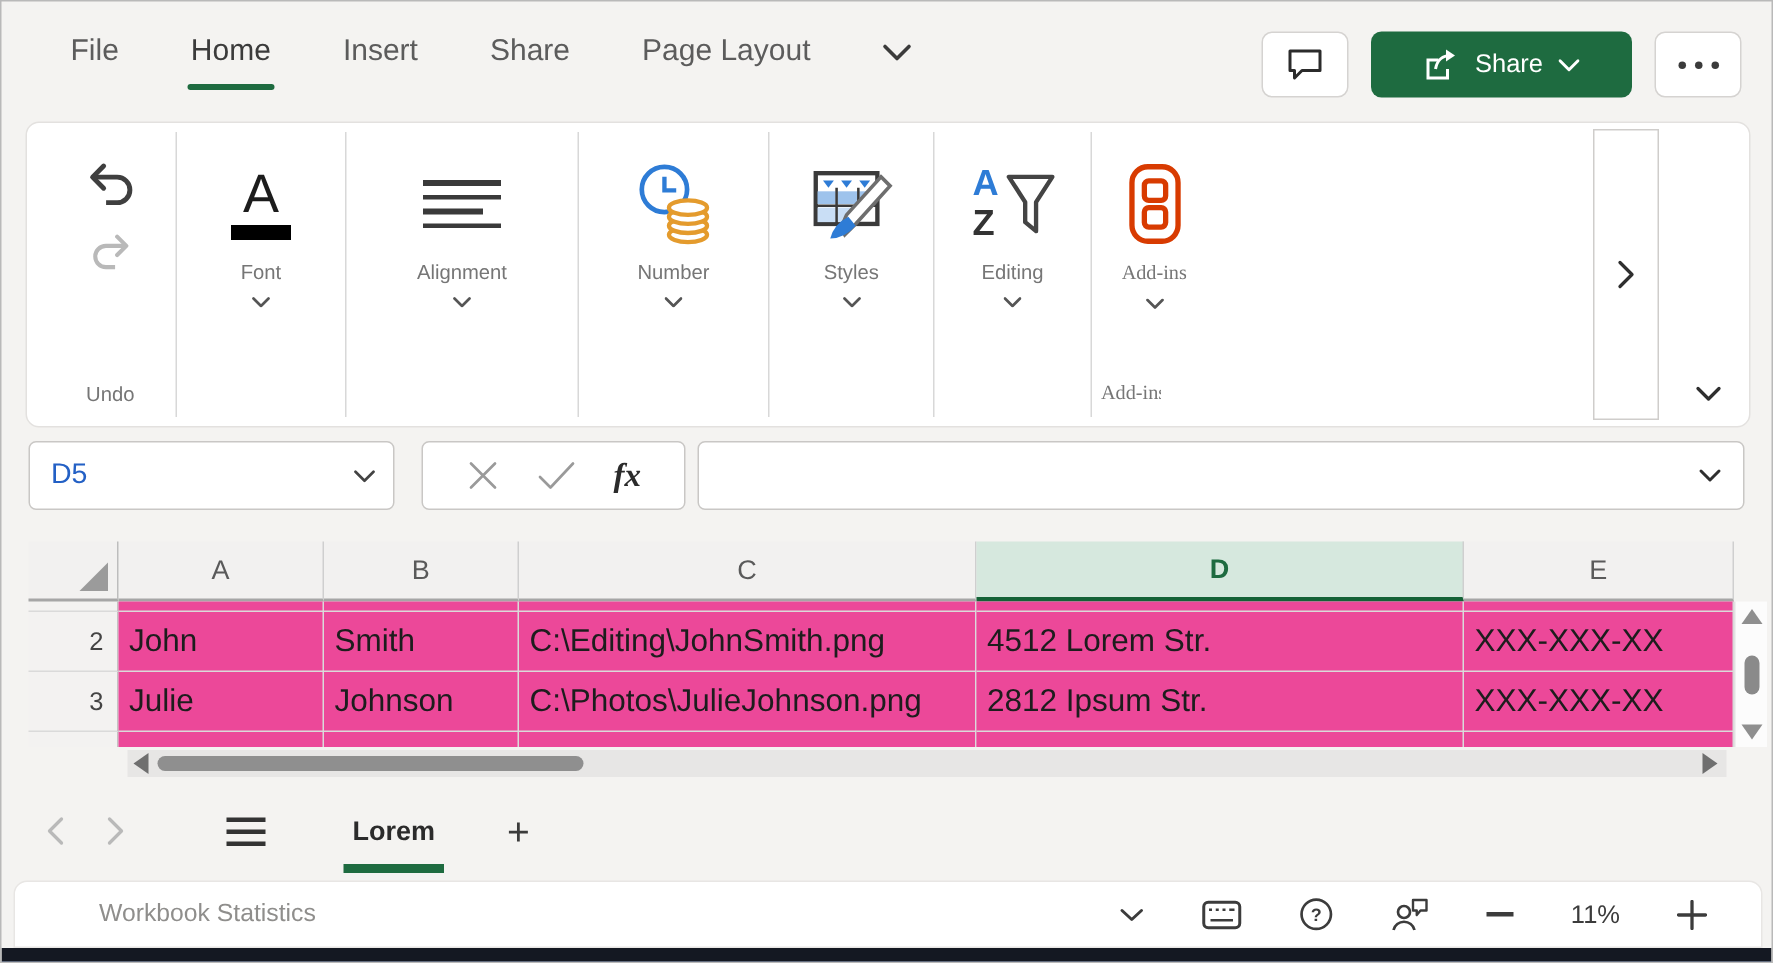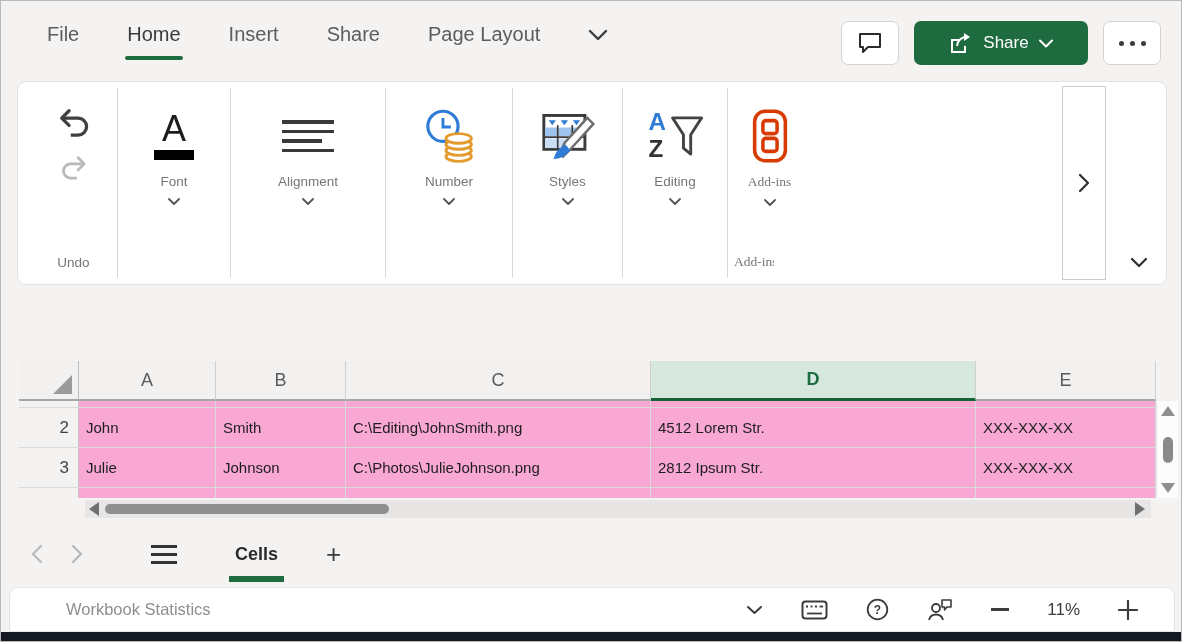--- a/index.html
+++ b/index.html
@@ -75,22 +75,22 @@
   .ghead.sel { background:#D6E8DE; color:#1E6B40; font-weight:bold; border-bottom:3px solid #156237; }
   .corner { background:#f2f1f0; border-right:1px solid #bdbdbd; border-bottom:2px solid #a6a6a6;
             position:relative; height:40px; }
   .corner .tri { position:absolute; right:6px; bottom:5px; width:0; height:0;
                  border-left:19px solid transparent; border-bottom:19px solid #9b9b9b; }
   .sliver { height:7px; }
   .sliver2 { height:10px; }
   .rh { background:#f3f2f1; border-right:1px solid #c4c4c4; border-bottom:1px solid #dadada;
         display:flex; align-items:center; justify-content:flex-end; padding-right:9px;
         font-size:17px; color:#444; }
-  .gcell { background:#f9a8d4; border-right:1px solid #dadada; border-bottom:1px solid #dadada;
-           display:flex; align-items:center; padding-left:7px; font-size:15px; color:#1d1d1d;
+  .gcell { background:#ec4899; border-right:1px solid #dadada; border-bottom:1px solid #dadada;
+           display:flex; align-items:center; padding-left:7px; font-size:21px; color:#1d1d1d;
            white-space:nowrap; overflow:hidden; }
   .datarow { height:40px; }
   .datarow .rh { height:40px; }
 
   
   .vscroll { position:absolute; left:1155px; top:400px; width:22px; height:97px; background:#fcfcfc;
              border-left:1px solid #e2e2e2; display:flex; flex-direction:column; align-items:center;
              justify-content:space-between; padding:5px 0; }
   .vthumb { width:10px; height:26px; border-radius:5px; background:#8a8a8a; }
   .tri-up { width:0; height:0; border-left:7px solid transparent; border-right:7px solid transparent;
@@ -302,20 +302,43 @@
           <polyline points="2,2 10,10 2,18" fill="none" stroke="#2f2f2f" stroke-width="2.2" stroke-linecap="round" stroke-linejoin="round"></polyline>
         </svg>
     </div>
     <div class="ribbon-collapse">
       <svg width="18" height="11" viewBox="0 0 18 11">
           <polyline points="2,2 9,9 16,2" fill="none" stroke="#2f2f2f" stroke-width="2.2" stroke-linecap="round" stroke-linejoin="round"></polyline>
         </svg>
     </div>
   </div>
 
+  <div class="fxrow">
+    <div class="namebox">
+      <span class="val">D5</span>
+      <svg class="chev" width="14" height="9" viewBox="0 0 14 9">
+          <polyline points="1,1.5 7,7.5 13,1.5" fill="none" stroke="#444" stroke-width="1.8" stroke-linecap="round" stroke-linejoin="round"></polyline>
+        </svg>
+    </div>
+    <div class="fxbox">
+      <svg width="22" height="22" viewBox="0 0 22 22">
+          <path d="M3 3 L19 19 M19 3 L3 19" stroke="#9a9a9a" stroke-width="1.8" stroke-linecap="round"></path>
+        </svg>
+      <svg width="26" height="20" viewBox="0 0 26 20">
+          <polyline points="2,11 9,18 24,2" fill="none" stroke="#9a9a9a" stroke-width="1.8" stroke-linecap="round" stroke-linejoin="round"></polyline>
+        </svg>
+      <span class="fx-glyph">fx</span>
+    </div>
+    <div class="formula-input">
+      <span class="val"></span>
+      <svg class="chev" width="16" height="10" viewBox="0 0 16 10">
+          <polyline points="2,2 8,8 14,2" fill="none" stroke="#2f2f2f" stroke-width="2" stroke-linecap="round" stroke-linejoin="round"></polyline>
+        </svg>
+    </div>
+  </div>
 
   <div class="grid">
     <div class="ghead-row">
       <div class="corner cw-rh">
         <div class="tri"></div>
       </div>
       <div class="ghead cw0">A</div>
       <div class="ghead cw1">B</div>
       <div class="ghead cw2">C</div>
       <div class="ghead cw3 sel">D</div>
@@ -379,21 +402,21 @@
       <svg width="12" height="20" viewBox="0 0 12 20">
           <polyline points="2,2 10,10 2,18" fill="none" stroke="#b9b9b9" stroke-width="2.2" stroke-linecap="round" stroke-linejoin="round"></polyline>
         </svg>
     </div>
     <div class="hamb">
         <i></i>
         <i></i>
         <i></i>
       </div>
     <div class="sheet-tab">
-      <span>Cells</span>
+      <span>Lorem</span>
       <div class="underline"></div>
     </div>
     <div class="sheet-add">+</div>
   </div>
 
   <div class="statusbar">
     <div class="status-left">Workbook Statistics</div>
     <div class="status-right">
       <svg width="17" height="10" viewBox="0 0 17 10">
           <polyline points="2,2 8.5,8 15,2" fill="none" stroke="#3c3c3c" stroke-width="2" stroke-linecap="round" stroke-linejoin="round"></polyline>

